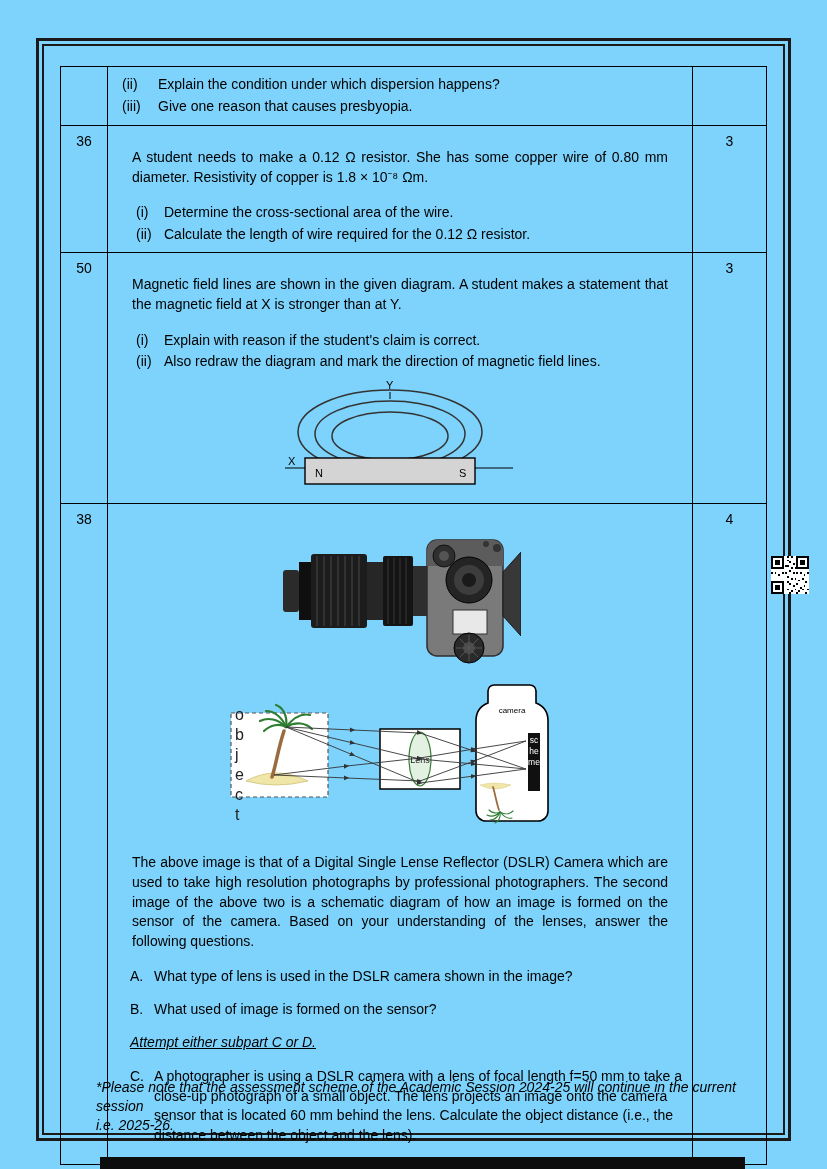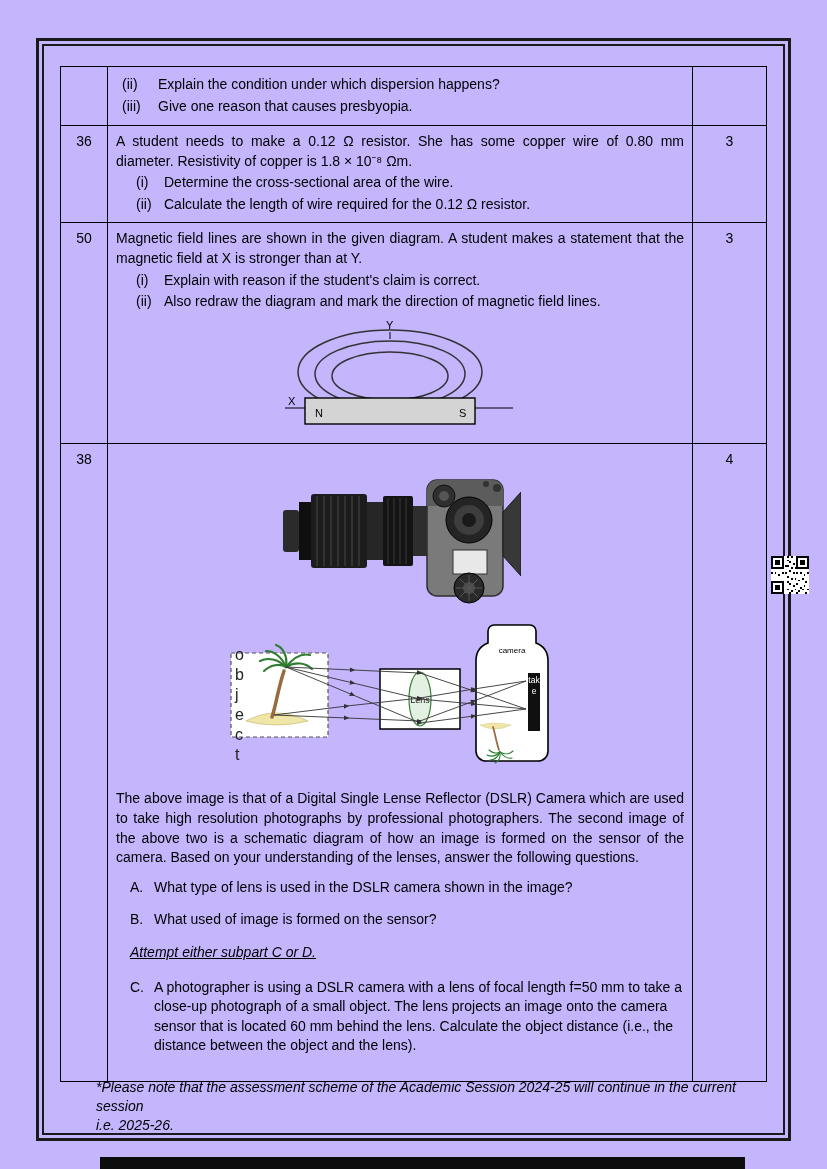--- a/index.html
+++ b/index.html
@@ -1,24 +1,24 @@
 <!DOCTYPE html>
 <html><head>
 <meta charset="utf-8">
 <style>
   html,body{margin:0;padding:0;background:#fff;}
   body{width:827px;height:1169px;position:relative;font-family:"Liberation Sans",sans-serif;color:#000;}
-  .page{position:absolute;inset:0;background:#c4b5fd;overflow:hidden;}
+  .page{position:absolute;inset:0;background:#7dd3fc;overflow:hidden;}
   .outer-border{position:absolute;left:36px;top:38px;width:755px;height:1103px;border:3px solid #1a1a1a;box-sizing:border-box;padding:3px;}
   .inner-border{width:100%;height:100%;border:2px solid #1a1a1a;box-sizing:border-box;position:relative;}
   table.qtable{position:absolute;left:16px;top:20px;width:706px;border-collapse:collapse;table-layout:fixed;font-size:14px;line-height:1.4;}
   table.qtable td{border:1.6px solid #000;vertical-align:top;padding:6px 8px;box-sizing:border-box;}
   td.num-cell{text-align:center;}
   td.marks-cell{text-align:center;}
-  .qtext{margin:0;text-align:justify;}
+  .qtext{margin:16px;text-align:justify;}
   .item{display:flex;margin:2px 0 2px 0;}
   .ritems .item{margin-left:6px;}
   .ritems .ilabel{flex:0 0 36px;}
   .nitems{margin-left:20px;}
   .nitems .ilabel{flex:0 0 28px;}
   .abc-items{margin-left:14px;margin-top:10px;}
   .abc-items .item{margin-bottom:13px;}
   .abc-items .ilabel{flex:0 0 24px;}
   .itext{flex:1 1 auto;}
   .attempt-note{font-style:italic;text-decoration:underline;margin:11px 0 15px 14px;}
@@ -198,21 +198,21 @@
                 <g stroke="#333" stroke-width="0.9" fill="none">
                   <polyline points="56,50 123,66 190,82 244,87 296,92" marker-mid="url(#arr)"></polyline>
                   <polyline points="56,50 123,53 190,56 244,74 296,92" marker-mid="url(#arr)"></polyline>
                   <polyline points="56,50 123,78 190,106 244,99 296,92" marker-mid="url(#arr)"></polyline>
                   <polyline points="44,98 117,89 190,81 244,72 296,64" marker-mid="url(#arr)"></polyline>
                   <polyline points="44,98 117,101 190,104 244,84 296,64" marker-mid="url(#arr)"></polyline>
                 </g>
               </svg>
               <div class="object-label">object</div>
               <div class="image-strip">
-                <span>take</span>
+                <span>scheme</span>
               </div>
             </div>
 
             <p class="qtext">The above image is that of a Digital Single Lense Reflector (DSLR) Camera which are used to take high resolution photographs by professional photographers. The second image of the above two is a schematic diagram of how an image is formed on the sensor of the camera. Based on your understanding of the lenses, answer the following questions.</p>
 
             <div class="abc-items">
               <div class="item">
                 <span class="ilabel">A.</span>
                 <span class="itext">What type of lens is used in the DSLR camera shown in the image?</span>
               </div>

